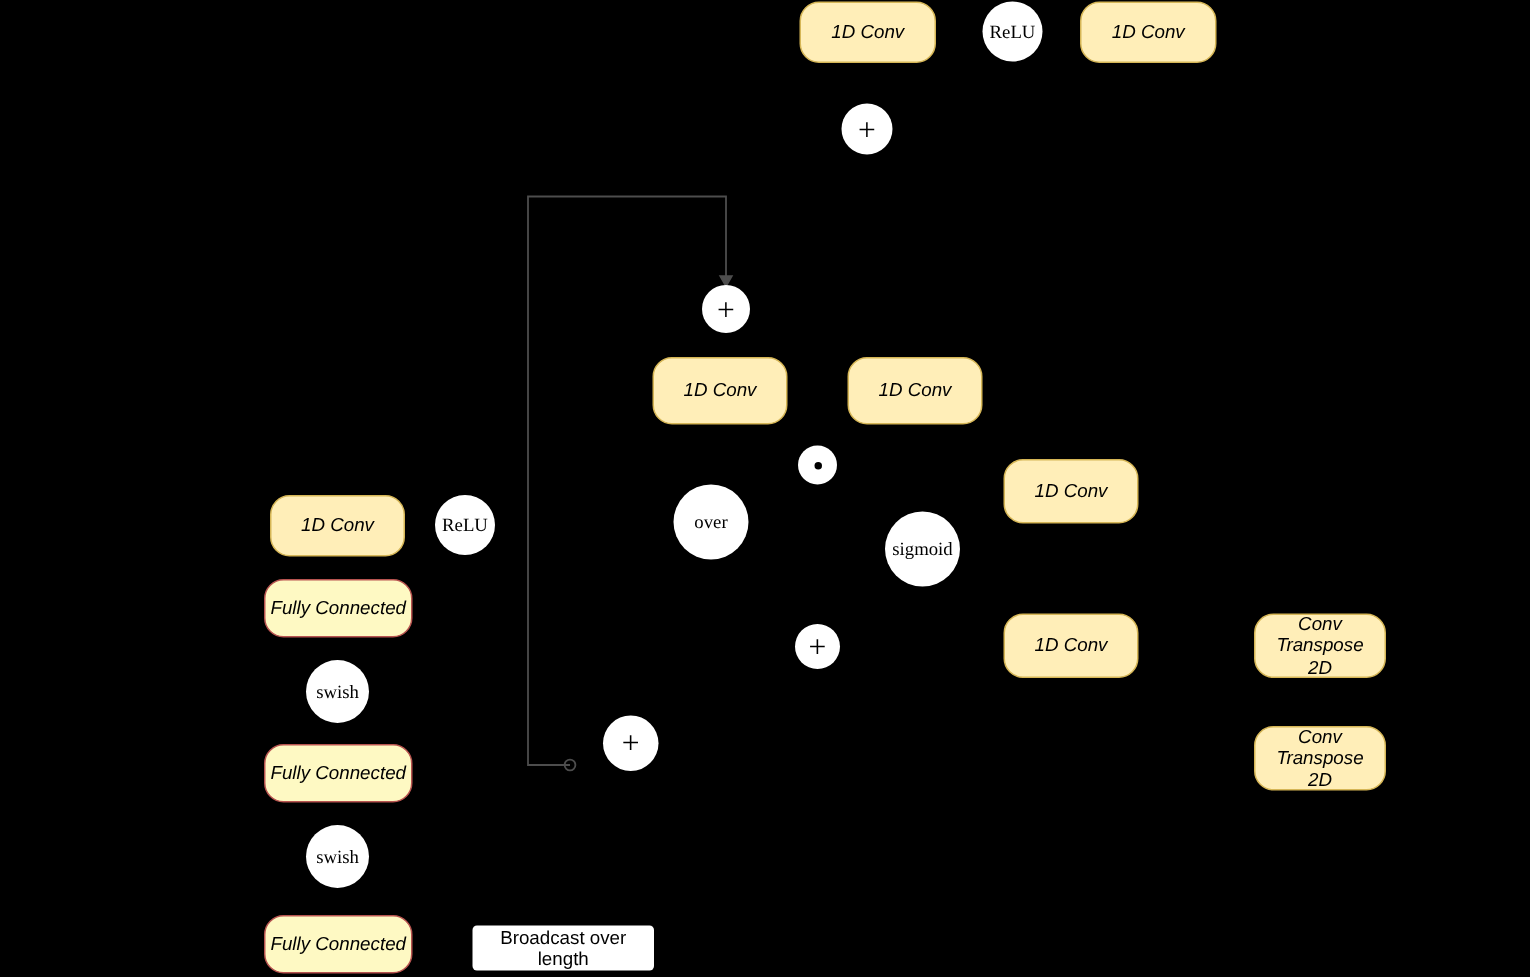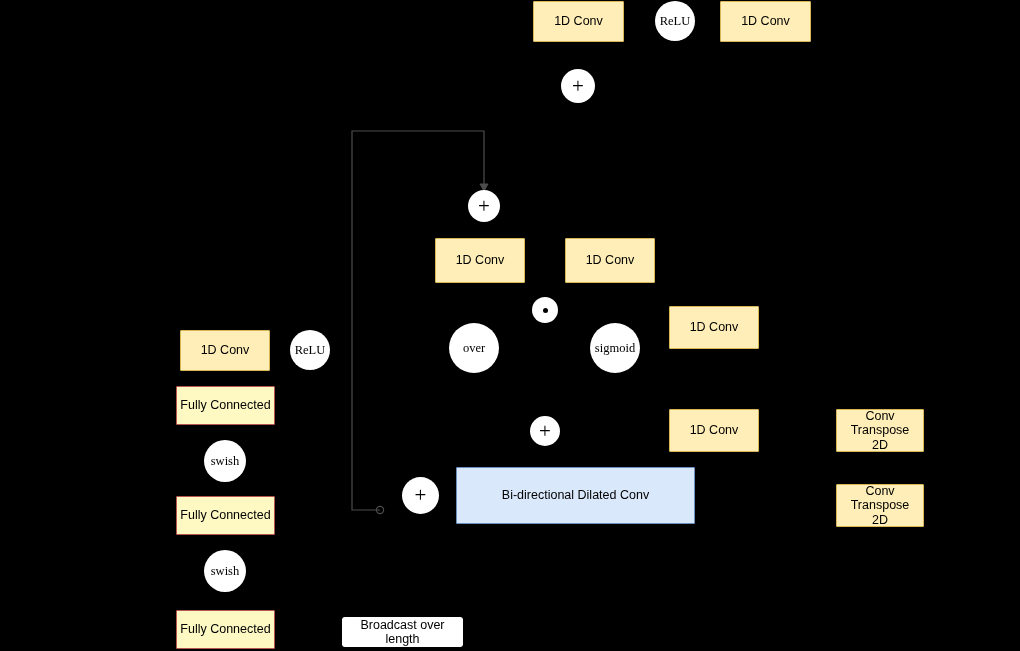--- a/index.html
+++ b/index.html
@@ -28,24 +28,25 @@
     box-sizing: border-box;
     display: flex;
     align-items: center;
     justify-content: center;
     text-align: center;
     color: #000000;
     line-height: 1.15;
     white-space: pre-line;
   }
   .box {
-    border-radius: 1px;
+    border-radius: 13px;
     border-width: 1px;
     border-style: solid;
     font-size: 12.5px;
+    font-style: italic;
   }
   .box.yellow {
     background: #ffeeb8;
     border-color: #d6b656;
   }
   .box.pink {
     background: #fef9c3;
     border-color: #b85450;
     text-align: center;
   }
@@ -74,21 +75,20 @@
     height: 5px;
     border-radius: 50%;
     background: #000000;
     display: block;
   }
   .label {
     background: #ffffff;
     border-radius: 3px;
     font-size: 12.5px;
     padding: 0 3px;
-    margin-left: 27px;
   }
 </style>
 </head>
 <body>
 
 <div id="canvas">
 
   <svg id="edges" viewBox="0 0 1020 651" xmlns="http://www.w3.org/2000/svg">
     <g>
       <polyline points="380,510 352,510 352,131 484,131 484,185" fill="none" stroke="#4d4d4d" stroke-width="1.2"></polyline>
@@ -108,21 +108,21 @@
   <div class="node circle op" style="left:468px;top:190px;width:32px;height:32px;">+</div>
 
   <div class="node box yellow" style="left:435px;top:238px;width:90px;height:45px;">1D Conv</div>
 
   <div class="node box yellow" style="left:565px;top:238px;width:90px;height:45px;">1D Conv</div>
 
   <div class="node dotcircle" style="left:532px;top:297px;width:26px;height:26px;"></div>
 
   <div class="node circle" style="left:449px;top:323px;width:50px;height:50px;">over</div>
 
-  <div class="node circle" style="left:590px;top:323px;width:50px;height:50px;">sigmoid</div>
+  <div class="node circle" style="left:590px;top:341px;width:50px;height:50px;">sigmoid</div>
 
   <div class="node box yellow" style="left:669px;top:306px;width:90px;height:43px;">1D Conv</div>
 
   <div class="node box yellow" style="left:180px;top:330px;width:90px;height:41px;">1D Conv</div>
 
   <div class="node circle" style="left:290px;top:330px;width:40px;height:40px;">ReLU</div>
 
   <div class="node box pink" style="left:176px;top:386px;width:99px;height:39px;">Fully Connected</div>
 
   <div class="node circle" style="left:204px;top:440px;width:42px;height:42px;">swish</div>
@@ -135,20 +135,19 @@
 
   <div class="node circle op" style="left:530px;top:416px;width:30px;height:30px;">+</div>
 
   <div class="node box yellow" style="left:669px;top:409px;width:90px;height:43px;">1D Conv</div>
 
   <div class="node box yellow" style="left:836px;top:409px;width:88px;height:43px;">Conv Transpose
 2D</div>
 
   <div class="node circle op" style="left:402px;top:477px;width:37px;height:37px;">+</div>
 
-  <div class="node box blue" style="left:456px;top:467px;width:239px;height:57px;">Bi-directional Dilated Conv</div>
 
   <div class="node box yellow" style="left:836px;top:484px;width:88px;height:43px;">Conv Transpose
 2D</div>
 
   <div class="node label" style="left:315px;top:617px;width:121px;height:30px;">Broadcast over length</div>
 
 </div>
 
 </body></html>

